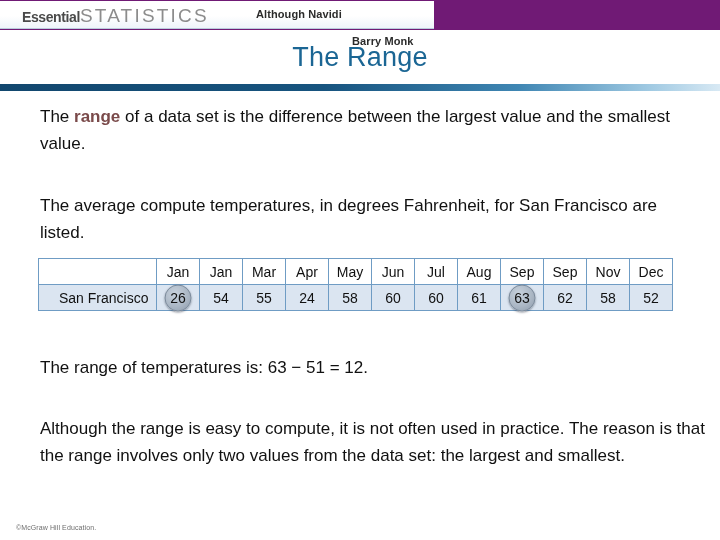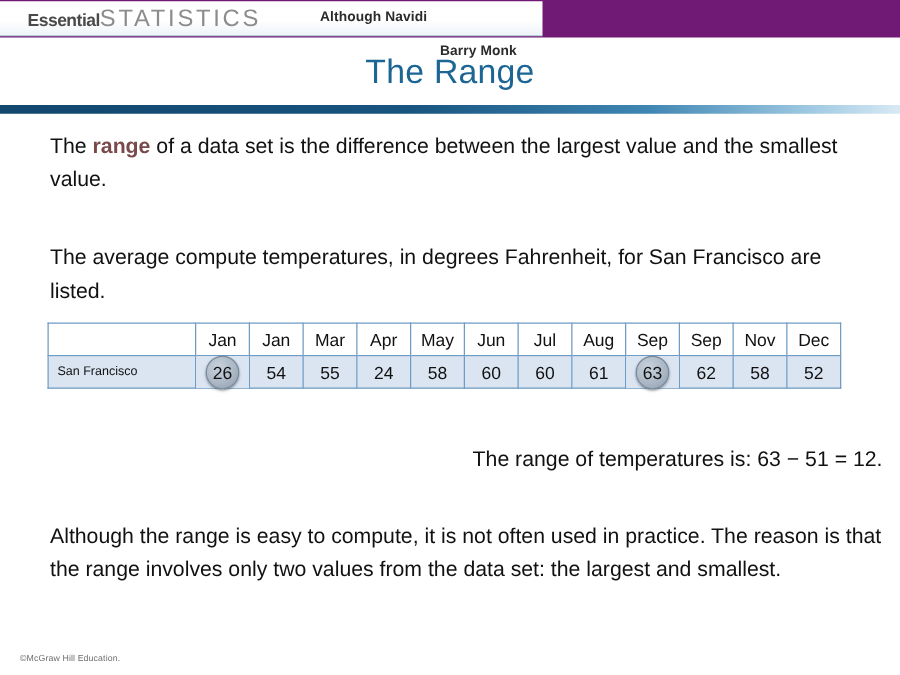--- a/index.html
+++ b/index.html
@@ -88,21 +88,21 @@
   .body-text {
     position: absolute;
     left: 40px;
     width: 666px;
     font-size: 17px;
     line-height: 27px;
     color: #111111;
   }
   .p1 { top: 103px; }
   .p2 { top: 192px; }
-  .p3 { top: 354px; text-align: right; }
+  .p3 { top: 354px; }
   .p4 { top: 415px; }
   .kw {
     color: #7a4a4a;
     font-weight: bold;
   }
 
   
   .table-wrap {
     position: absolute;
     left: 38px;
@@ -130,22 +130,22 @@
     width: 118px;
     background: #ffffff;
   }
   table.data tbody td {
     background: #dbe5f1;
     width: 43px;
   }
   table.data tbody td.rowlabel {
     width: 118px;
     text-align: left;
-    padding-left: 7px;
-    font-size: 10px;
+    padding-left: 20px;
+    font-size: 14px;
     margin-left: 44px;
   }
   td.highlight {
     position: relative;
   }
   td.highlight .circle {
     position: absolute;
     left: 50%;
     top: 50%;
     transform: translate(-50%, -50%);

